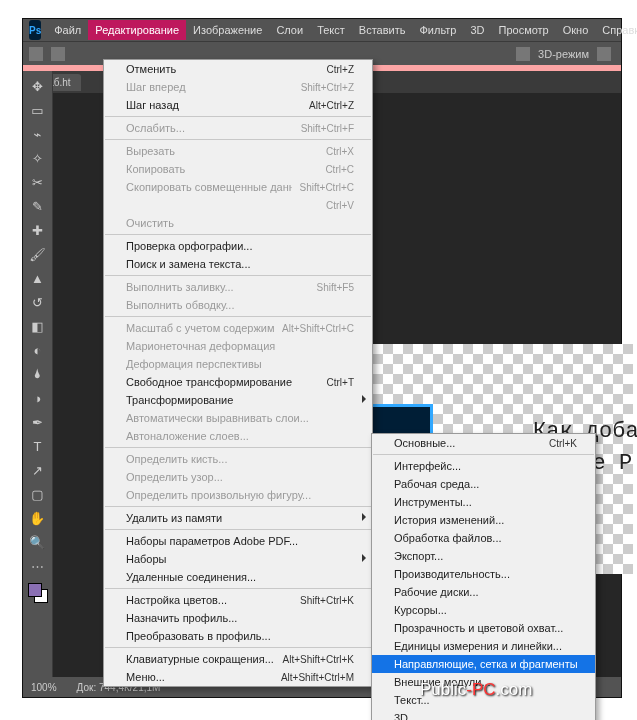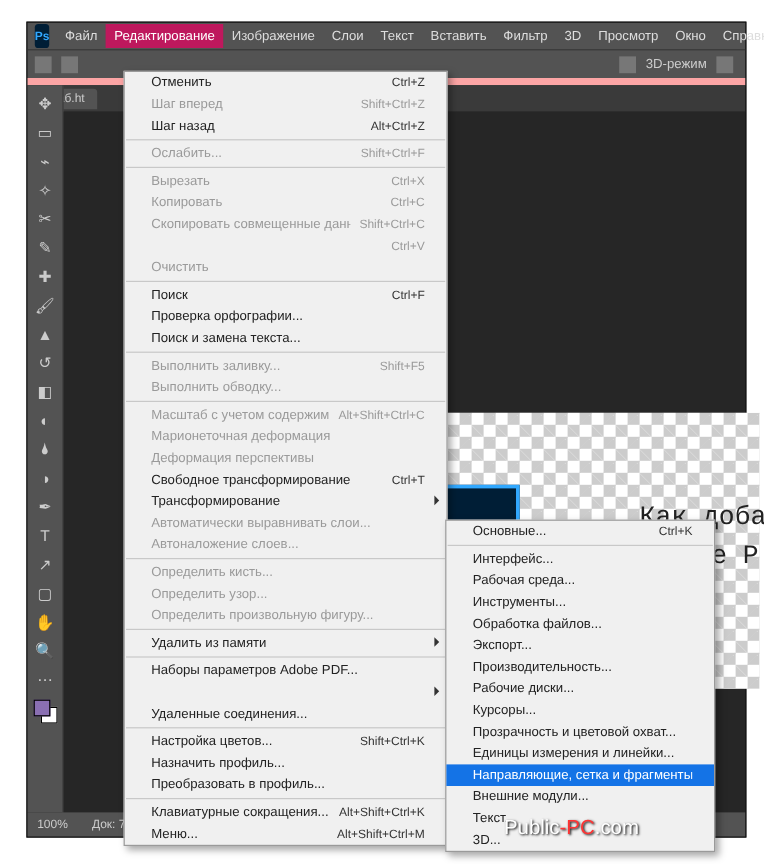--- a/index.html
+++ b/index.html
@@ -279,24 +279,20 @@
         <span class="sc">Shift+Ctrl+C</span>
       </div>
       <div class="row disabled">
         <span class="sc">Ctrl+V</span>
       </div>
       <div class="row disabled">
         <span class="lbl">Очистить</span>
       </div>
       <div class="sep"></div>
       <div class="row">
-        <span class="lbl">Поиск</span>
-        <span class="sc">Ctrl+F</span>
-      </div>
-      <div class="row">
         <span class="lbl">Проверка орфографии...</span>
       </div>
       <div class="row">
         <span class="lbl">Поиск и замена текста...</span>
       </div>
       <div class="sep"></div>
       <div class="row disabled">
         <span class="lbl">Выполнить заливку...</span>
         <span class="sc">Shift+F5</span>
       </div>
@@ -341,20 +337,21 @@
       <div class="sep"></div>
       <div class="row">
         <span class="lbl">Удалить из памяти</span>
         <span class="arrow"></span>
       </div>
       <div class="sep"></div>
       <div class="row">
         <span class="lbl">Наборы параметров Adobe PDF...</span>
       </div>
       <div class="row">
+        <span class="lbl">Наборы</span>
         <span class="arrow"></span>
       </div>
       <div class="row">
         <span class="lbl">Удаленные соединения...</span>
       </div>
       <div class="sep"></div>
       <div class="row">
         <span class="lbl">Настройка цветов...</span>
         <span class="sc">Shift+Ctrl+K</span>
       </div>
@@ -382,20 +379,23 @@
       </div>
       <div class="sep"></div>
       <div class="row">
         <span class="lbl">Интерфейс...</span>
       </div>
       <div class="row">
         <span class="lbl">Рабочая среда...</span>
       </div>
       <div class="row">
         <span class="lbl">Инструменты...</span>
+      </div>
+      <div class="row">
+        <span class="lbl">История изменений...</span>
       </div>
       <div class="row">
         <span class="lbl">Обработка файлов...</span>
       </div>
       <div class="row">
         <span class="lbl">Экспорт...</span>
       </div>
       <div class="row">
         <span class="lbl">Производительность...</span>
       </div>

